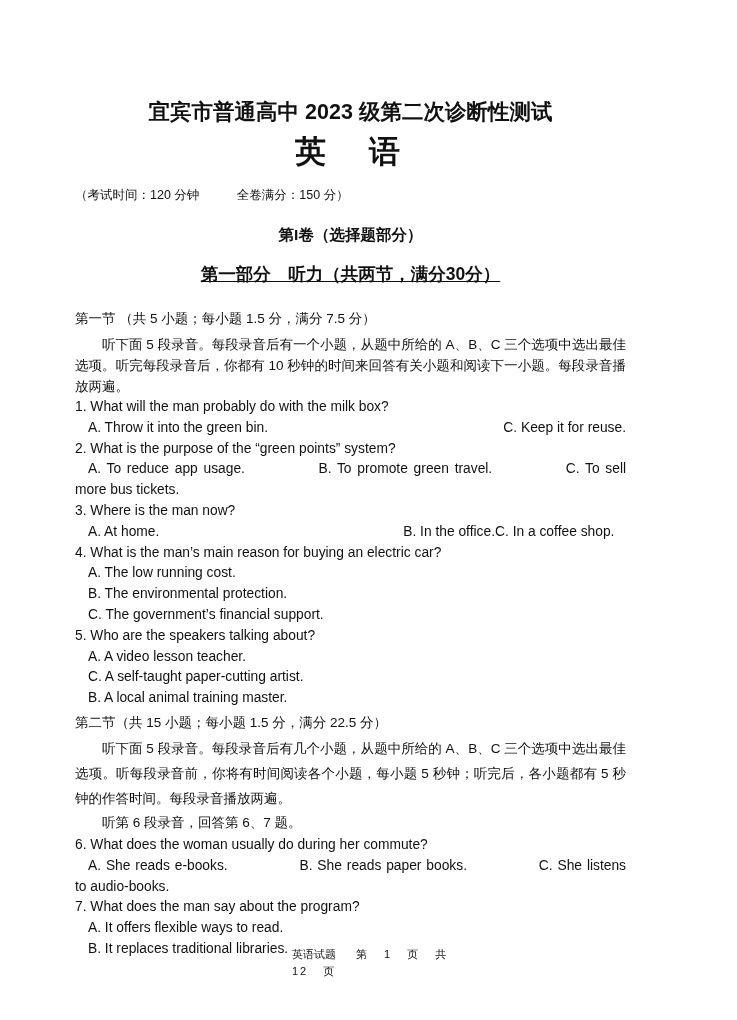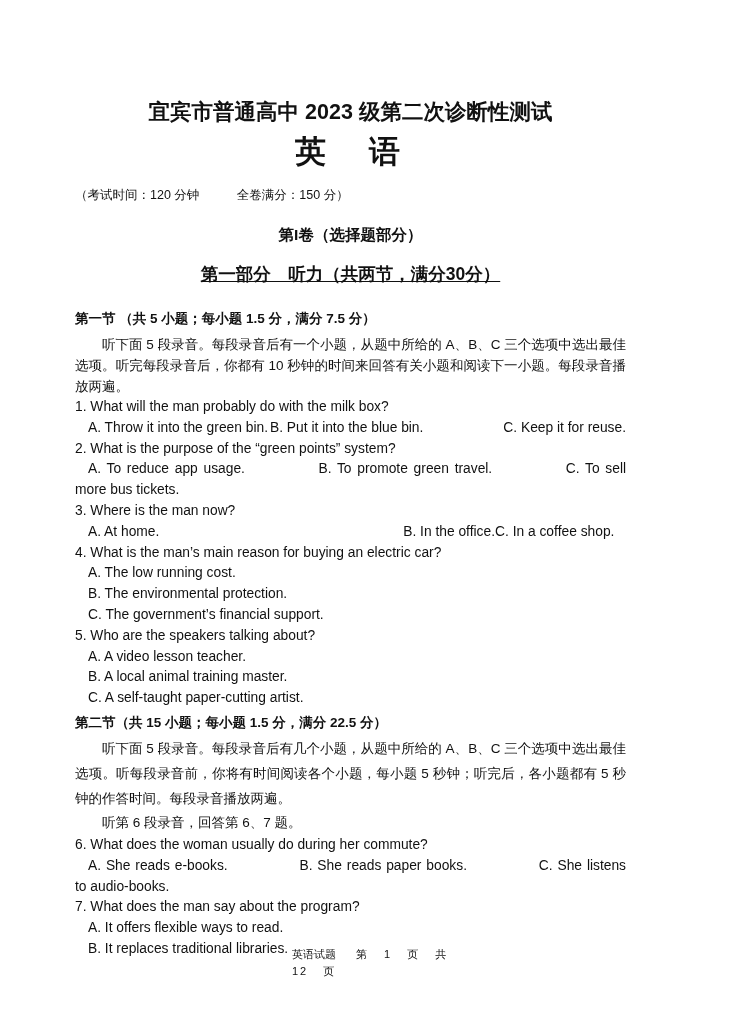--- a/index.html
+++ b/index.html
@@ -49,21 +49,21 @@
   .part-heading {
     text-align: center;
     font-size: 17.5px;
     font-weight: bold;
     line-height: 26px;
     margin-top: 15px;
     text-decoration: underline;
   }
   .section-heading {
     font-size: 13.5px;
-    font-weight: bold;
+    font-weight: normal;
     line-height: 18px;
     margin-top: 23px;
   }
   .section-heading.s2 { margin-top: 5px; }
   
   .cn-para {
     font-size: 13.5px;
     line-height: 21px;
     text-indent: 27px;
     text-align: justify;
@@ -124,21 +124,20 @@
 
   <div class="section-heading">第一节 （共 5 小题；每小题 1.5 分，满分 7.5 分）</div>
   <div class="cn-para">听下面 5 段录音。每段录音后有一个小题，从题中所给的 A、B、C 三个选项中选出最佳选项。听完每段录音后，你都有 10 秒钟的时间来回答有关小题和阅读下一小题。每段录音播放两遍。</div>
 
   <div class="q-block">
 
     <div>
       <div class="q-line"><span>1.</span> <span>What will the man probably do with the milk box?</span></div>
       <div class="opts-row">
         <span class="oa">A. Throw it into the green bin.</span>
-        <span class="ob">B. Put it into the blue bin.</span>
         <span class="oc push">C. Keep it for reuse.</span>
       </div>
     </div>
 
     <div>
       <div class="q-line"><span>2.</span> <span>What is the purpose of the “green points” system?</span></div>
       <div class="opts-just">
         <span class="oa">A. To reduce app usage.</span>
         <span class="gap"></span>
         <span>B. To promote green travel.</span>
@@ -159,22 +158,22 @@
     <div>
       <div class="q-line"><span>4.</span> <span>What is the man’s main reason for buying an electric car?</span></div>
       <div class="opt-line">A. The low running cost.</div>
       <div class="opt-line">B. The environmental protection.</div>
       <div class="opt-line">C. The government’s financial support.</div>
     </div>
 
     <div>
       <div class="q-line"><span>5.</span> <span>Who are the speakers talking about?</span></div>
       <div class="opt-line">A. A video lesson teacher.</div>
+      <div class="opt-line">C. A self-taught paper-cutting artist.</div>
       <div class="opt-line">B. A local animal training master.</div>
-      <div class="opt-line">C. A self-taught paper-cutting artist.</div>
     </div>
 
   </div>
 
   <div class="section-heading s2">第二节（共 15 小题；每小题 1.5 分，满分 22.5 分）</div>
   <div class="cn-para loose">听下面 5 段录音。每段录音后有几个小题，从题中所给的 A、B、C 三个选项中选出最佳选项。听每段录音前，你将有时间阅读各个小题，每小题 5 秒钟；听完后，各小题都有 5 秒钟的作答时间。每段录音播放两遍。</div>
   <div class="listen-note">听第 6 段录音，回答第 6、7 题。</div>
 
   <div class="q-block">
 

